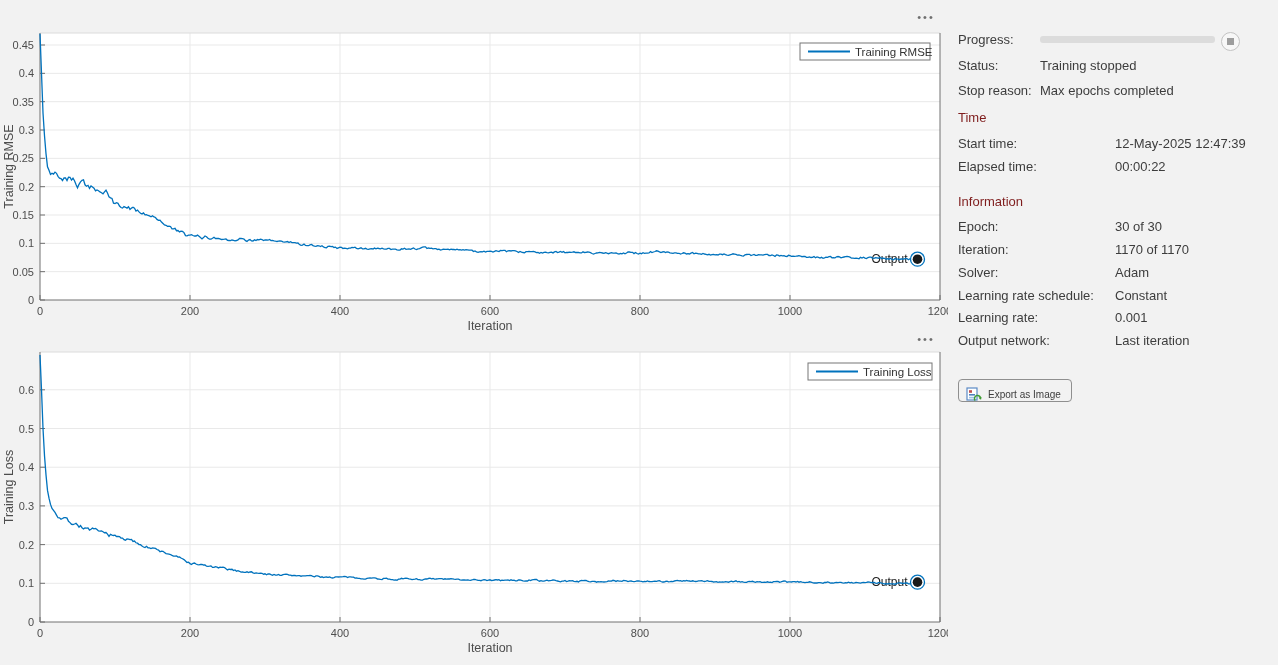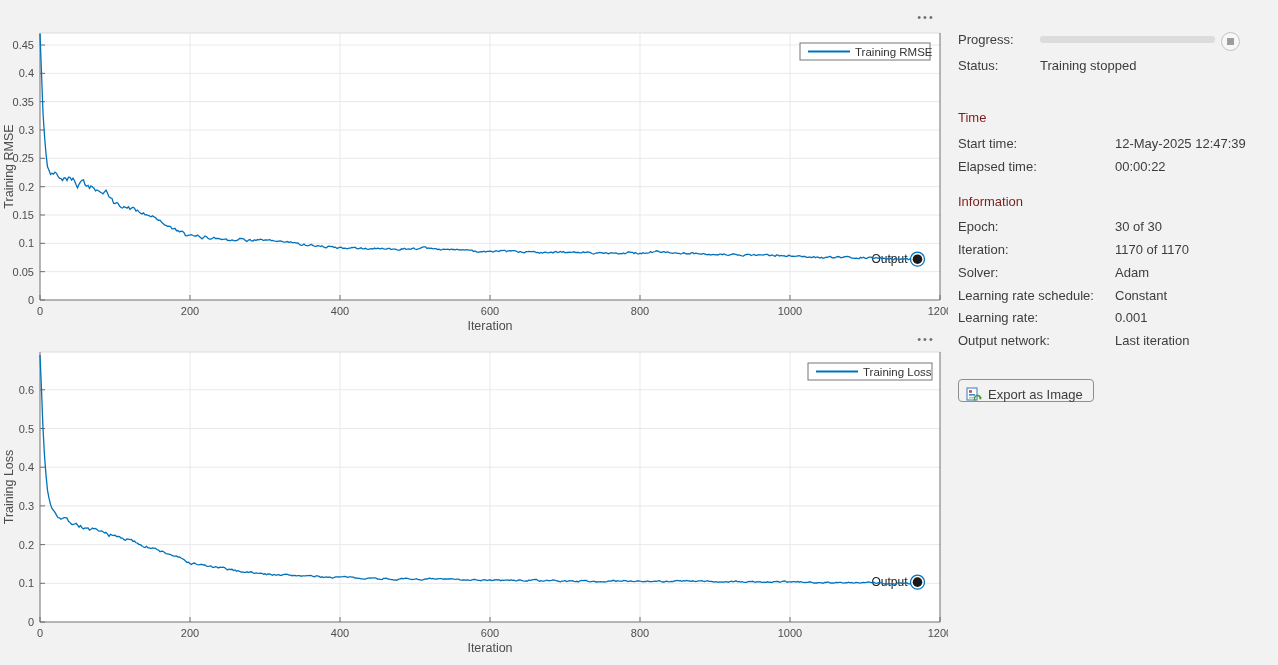--- a/index.html
+++ b/index.html
@@ -39,21 +39,21 @@
     position:absolute;left:263px;top:24px;width:19px;height:19px;border-radius:50%;
     border:1px solid #c3c3c3;background:#f7f7f7;padding:0;cursor:default;
     display:flex;align-items:center;justify-content:center;
   }
   .stop-icon{display:block;width:7px;height:7px;background:#9d9d9d;}
 
   .export-btn{
     position:absolute;left:0;top:371px;height:23px;
     display:inline-flex;align-items:center;gap:6px;
     border:1px solid #8f8f8f;border-radius:4px;background:transparent;
-    font-family:"Liberation Sans", sans-serif;font-size:13px;color:#3d3d3d;
+    font-family:"Liberation Sans", sans-serif;font-size:10px;color:#3d3d3d;
     padding:8px 10px 0 7px;cursor:pointer;
   }
   .export-btn svg{display:block;}
 </style>
 </head>
 <body>
 
 <div id="stage">
 
   <svg id="chart-rmse" class="chart" width="948" height="335">
@@ -189,20 +189,24 @@
     </div>
     <button class="stop-btn">
       <span class="stop-icon"></span>
     </button>
 
     <div class="prow" style="top:49px">
       <span class="plabel">Status:</span>
       <span class="pvalue">Training stopped</span>
     </div>
 
+    <div class="prow" style="top:74px">
+      <span class="plabel">Stop reason:</span>
+      <span class="pvalue">Max epochs completed</span>
+    </div>
 
     <div class="pheader" style="top:102px">Time</div>
 
     <div class="prow wide" style="top:127px">
       <span class="plabel">Start time:</span>
       <span class="pvalue">12-May-2025 12:47:39</span>
     </div>
     <div class="prow wide" style="top:150px">
       <span class="plabel">Elapsed time:</span>
       <span class="pvalue">00:00:22</span>

